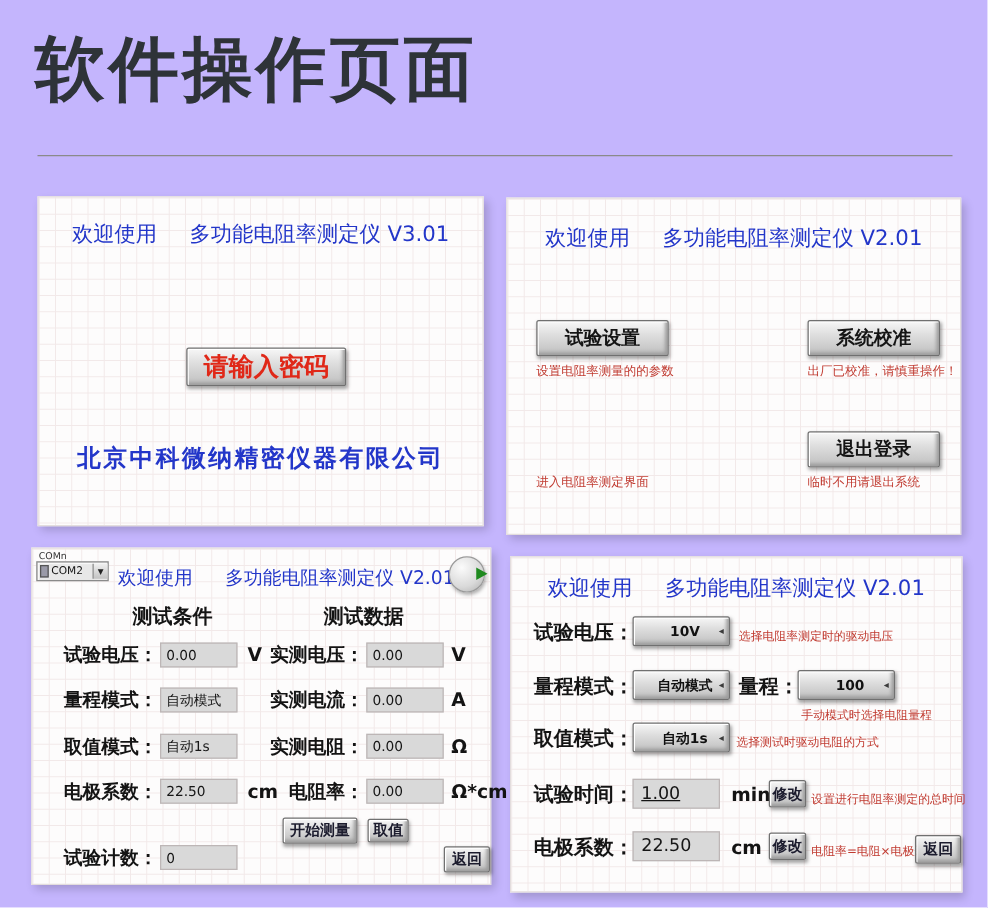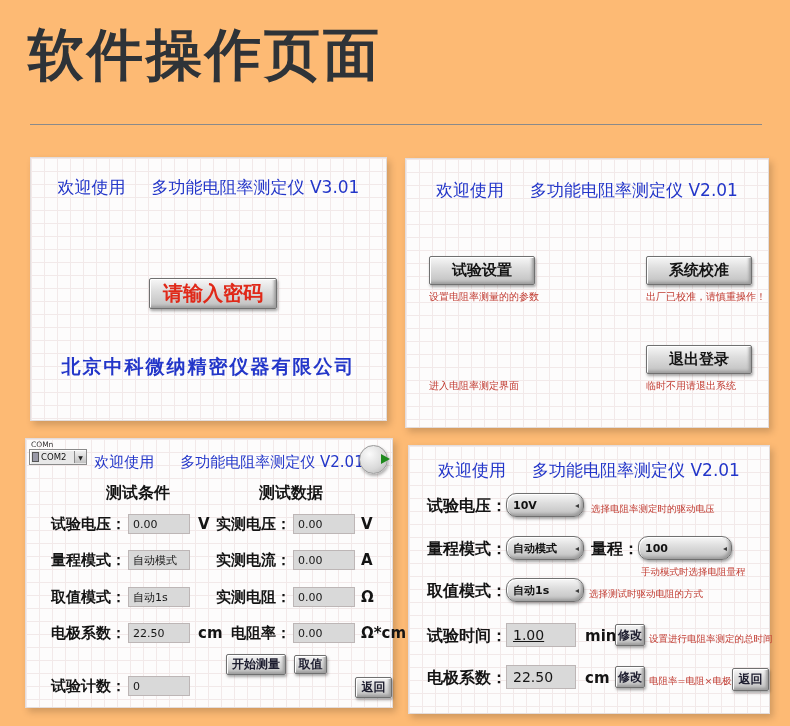--- a/index.html
+++ b/index.html
@@ -1,16 +1,16 @@
 <!DOCTYPE html>
 <html><head>
 <meta charset="utf-8">
 <style>
   html,body{margin:0;padding:0;background:#ffffff;}
-  .canvas{position:relative;width:790px;height:726px;background:#fdba74;overflow:hidden;
+  .canvas{position:relative;width:790px;height:726px;background:#c4b5fd;overflow:hidden;
           font-family:"DejaVu Sans","Liberation Sans",sans-serif;}
 
   
   .page-title{position:absolute;left:28px;top:18px;margin:0;font-size:56px;font-weight:900;
               color:#2e3338;letter-spacing:3px;}
   .rule{position:absolute;left:30px;top:124px;width:732px;height:1px;background:#8a8a8a;}
 
   
   .panel{position:absolute;background-color:#fdfcfc;
          background-image:linear-gradient(#f2e9e9 1px,transparent 1px),
@@ -65,21 +65,21 @@
   .m-label.w-left{width:90px;}
   .m-label.w-right{width:85px;}
   .m-field{box-sizing:border-box;width:62px;height:20px;background:#d9d9d9;border:1px solid #bdb6b6;
            font-size:11px;color:#161616;display:flex;align-items:center;padding-left:4px;
            margin-left:2px;white-space:nowrap;}
   .m-unit{font-size:15px;font-weight:bold;color:#141414;margin-left:8px;white-space:nowrap;}
   .small-btn{font-weight:bold;color:#1c1c2e;}
 
   
   .s-label{position:absolute;font-size:16px;font-weight:bold;color:#141414;white-space:nowrap;}
-  .dropdown{justify-content:flex-start;padding-left:6px;font-size:11px;font-weight:bold;color:#111;border-radius:10px;}
+  .dropdown{justify-content:center;padding-left:6px;font-size:11px;font-weight:bold;color:#111;}
   .dd-arrow{position:absolute;right:4px;top:50%;transform:translateY(-50%);font-size:8px;color:#3b3b3b;}
   .s-field{position:absolute;box-sizing:border-box;background:#d9d9d9;border:1px solid #bdb6b6;
            font-size:14px;color:#161616;display:flex;align-items:center;padding-left:6px;}
   .s-unit{position:absolute;font-size:15px;font-weight:bold;color:#141414;}
 </style>
 </head>
 <body>
 
 <div class="canvas">
 
@@ -188,21 +188,21 @@
       <span class="dd-arrow">◂</span>
     </div>
     <div class="caption" style="left:182px;top:57px;font-size:9.5px;">选择电阻率测定时的驱动电压</div>
 
     <div class="s-label" style="left:18px;top:93px;">量程模式：</div>
     <div class="btn3d dropdown" style="left:97px;top:90px;width:78px;height:24px;">
       <span>自动模式</span>
       <span class="dd-arrow">◂</span>
     </div>
     <div class="s-label" style="left:182px;top:93px;">量程：</div>
-    <div class="btn3d dropdown" style="left:229px;top:90px;width:94px;height:24px;">
+    <div class="btn3d dropdown" style="left:229px;top:90px;width:78px;height:24px;">
       <span>100</span>
       <span class="dd-arrow">◂</span>
     </div>
     <div class="caption" style="left:232px;top:120px;font-size:9.5px;">手动模式时选择电阻量程</div>
 
     <div class="s-label" style="left:18px;top:135px;">取值模式：</div>
     <div class="btn3d dropdown" style="left:97px;top:132px;width:78px;height:24px;">
       <span>自动1s</span>
       <span class="dd-arrow">◂</span>
     </div>

